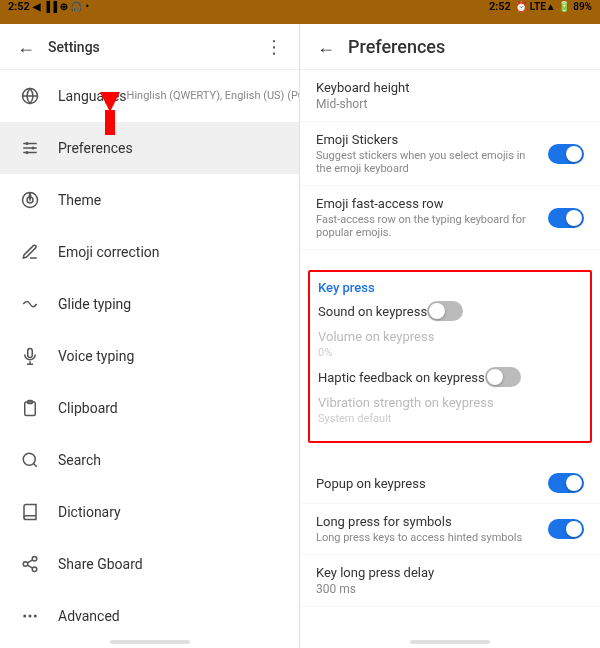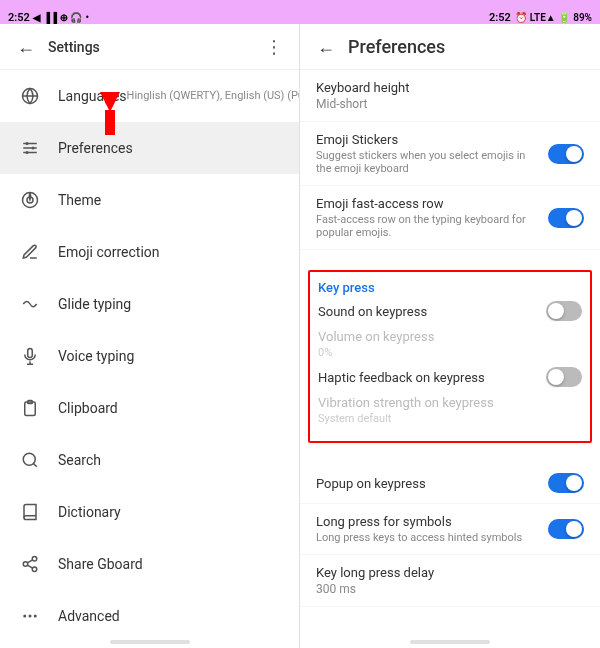--- a/index.html
+++ b/index.html
@@ -10,23 +10,23 @@
       background: #fff;
       display: flex;
       flex-direction: column;
       overflow: hidden;
     }
 
     
     .status-bar {
       display: flex;
       justify-content: space-between;
-      align-items: flex-end;
+      align-items: flex-start;
       height: 24px;
-      background: #f0abfc;
+      background: #a16207;
     }
     .status-left, .status-right {
       display: flex;
       align-items: center;
       font-size: 11px;
       font-weight: 600;
       padding: 0 8px;
       gap: 3px;
     }
     .status-right { gap: 4px; }
@@ -202,21 +202,20 @@
       color: #1a73e8;
       font-weight: 500;
       margin-bottom: 6px;
     }
     .key-press-item {
       margin-bottom: 8px;
     }
     .key-press-item-row {
       display: flex;
       align-items: center;
-      justify-content: space-between;
     }
     .key-press-label {
       font-size: 13px;
       color: #333;
     }
     .key-press-sublabel {
       font-size: 11px;
       color: #bbb;
       margin-top: 2px;
     }

